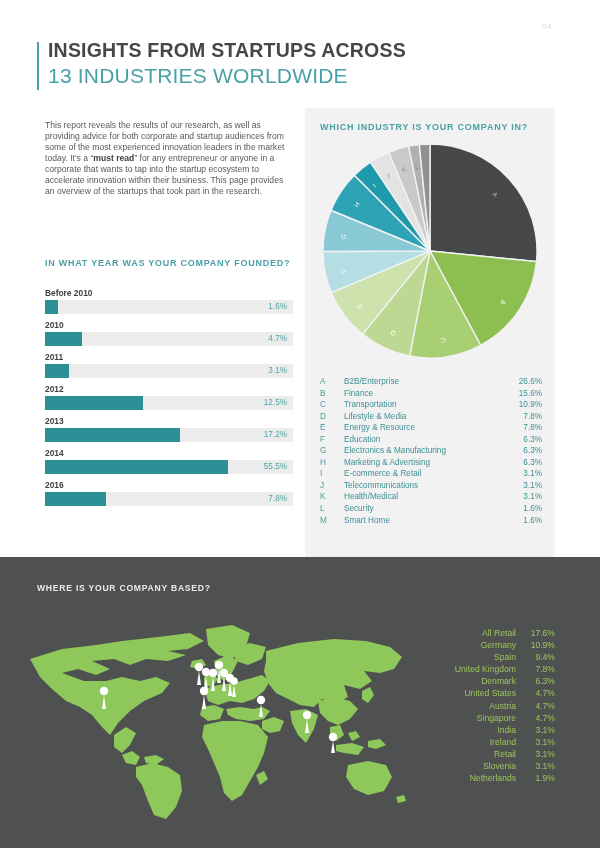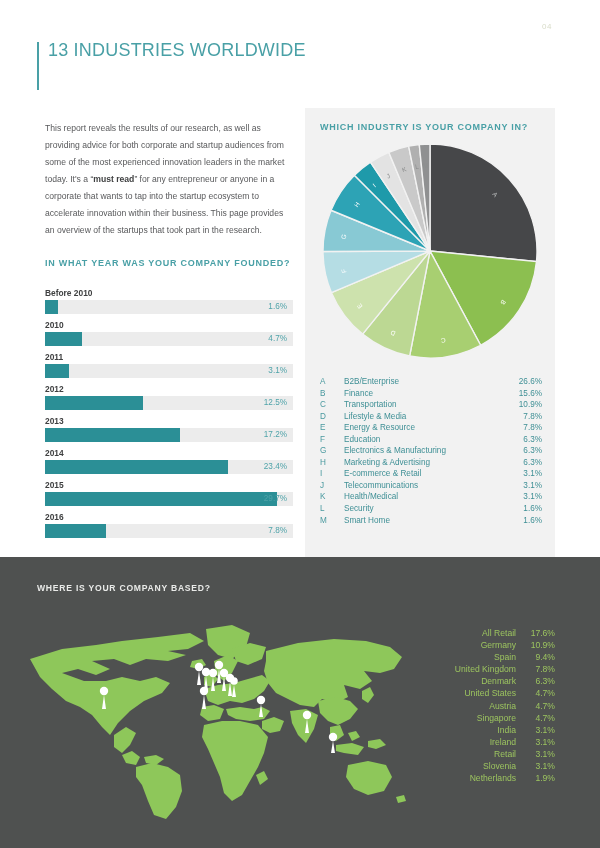--- a/index.html
+++ b/index.html
@@ -21,28 +21,28 @@
   
   .title-wrap{position:absolute;left:37px;top:38px;padding-left:11px;}
   .title-rule{
     position:absolute;left:0;top:4px;width:2px;height:48px;background:#49a0a6;
   }
   .title-l1{
     font-size:19.5px;font-weight:bold;color:#444748;letter-spacing:.2px;
     line-height:25px;white-space:nowrap;
   }
   .title-l2{
-    font-size:18px;color:#49a0a6;letter-spacing:.2px;
+    font-size:21px;color:#49a0a6;letter-spacing:.2px;
     line-height:25px;white-space:nowrap;font-weight:normal;
   }
 
   
   .intro{
     position:absolute;left:45px;top:120px;width:240px;
-    font-size:8.6px;line-height:17px;color:#58595b;
+    font-size:8.6px;line-height:11px;color:#58595b;
   }
   .intro b{font-weight:bold;color:#3f4041;}
 
   
   .sec-head{
     font-size:9px;font-weight:bold;color:#49a0a6;letter-spacing:.75px;
   }
   .sec-head-left{position:absolute;left:45px;top:258px;}
 
   
@@ -100,20 +100,21 @@
 </style>
 </head>
 <body>
 
 <div class="page">
 
   <div class="page-number">04</div>
 
   <div class="title-wrap">
     <div class="title-rule"></div>
+    <div class="title-l1">INSIGHTS FROM STARTUPS ACROSS</div>
     <div class="title-l2">13 INDUSTRIES WORLDWIDE</div>
   </div>
 
   <div class="intro"><span>This report reveals the results of our research, as well as providing advice for both corporate and startup audiences from some of the most experienced innovation leaders in the market today. It's a “</span><b>must read</b><span>” for any entrepreneur or anyone in a corporate that wants to tap into the startup ecosystem to accelerate innovation within their business. This page provides an overview of the startups that took part in the research.</span></div>
 
   <div class="sec-head sec-head-left">IN WHAT YEAR WAS YOUR COMPANY FOUNDED?</div>
 
   <div class="bars" id="bars">
       <div class="bar-row">
         <div class="bar-label">Before 2010</div>
@@ -147,28 +148,21 @@
         <div class="bar-label">2013</div>
         <div class="bar-track">
           <div class="bar-fill" style="width: 134.562px; background: rgb(43, 143, 150);"></div>
           <div class="bar-val">17.2%</div>
         </div>
       </div>
       <div class="bar-row">
         <div class="bar-label">2014</div>
         <div class="bar-track">
           <div class="bar-fill" style="width: 183.066px; background: rgb(43, 143, 150);"></div>
-          <div class="bar-val">23.4%</div>
-        </div>
-      </div>
-      <div class="bar-row">
-        <div class="bar-label">2015</div>
-        <div class="bar-track">
-          <div class="bar-fill" style="width: 232.353px; background: rgb(43, 143, 150);"></div>
-          <div class="bar-val">29.7%</div>
+          <div class="bar-val">55.5%</div>
         </div>
       </div>
       <div class="bar-row">
         <div class="bar-label">2016</div>
         <div class="bar-track">
           <div class="bar-fill" style="width: 61.0221px; background: rgb(43, 143, 150);"></div>
           <div class="bar-val">7.8%</div>
         </div>
       </div>
     </div>

